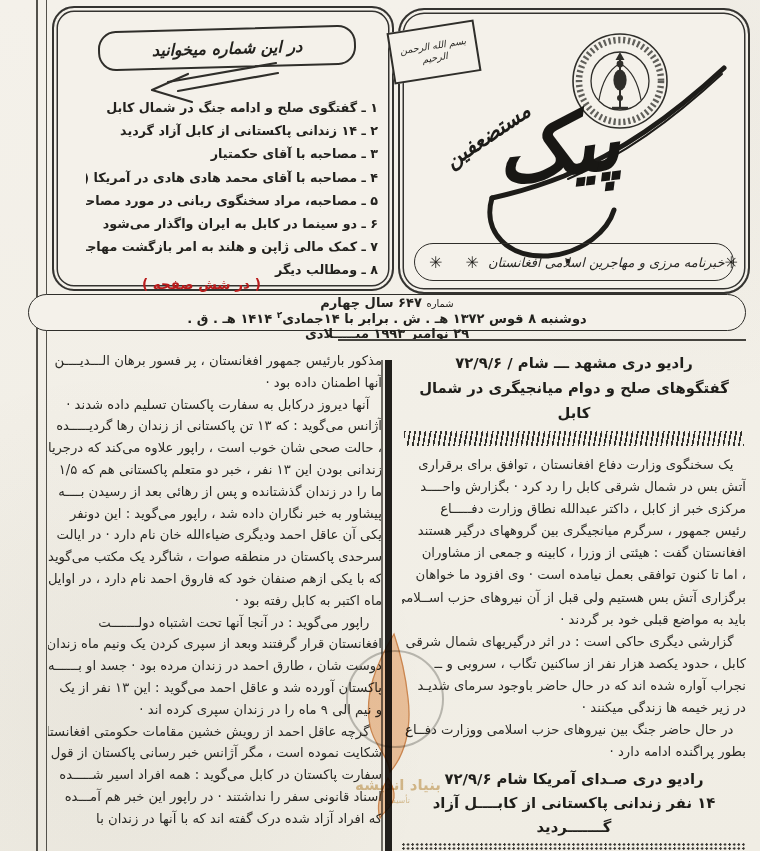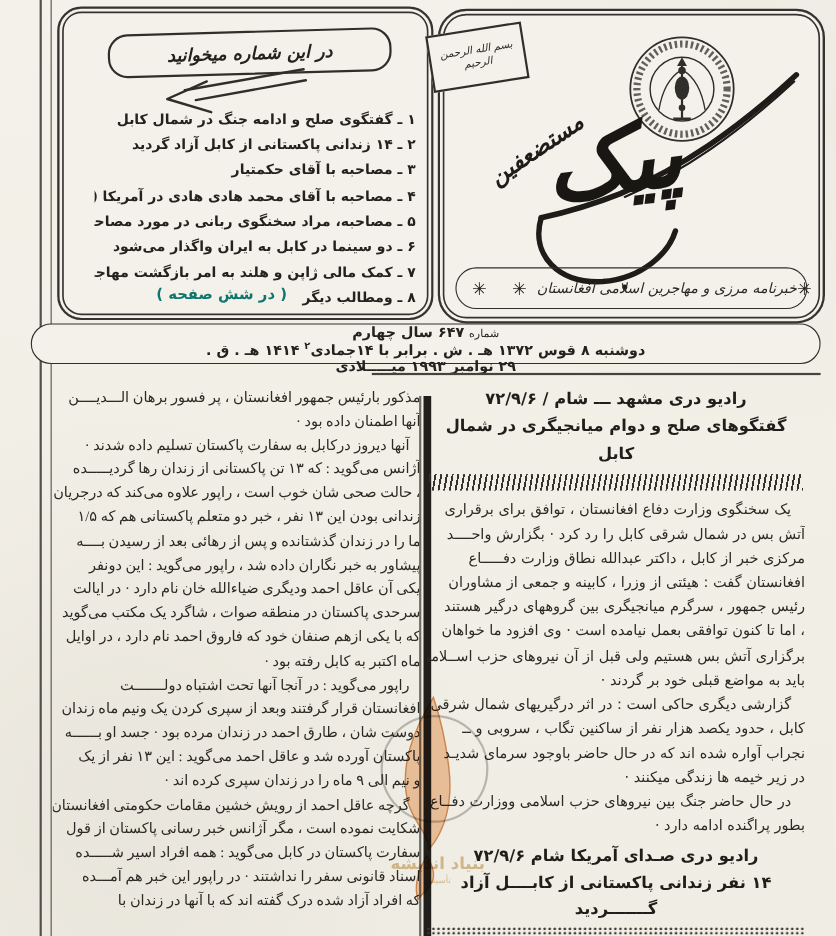--- a/index.html
+++ b/index.html
@@ -22,21 +22,21 @@
   .toc-box{left:52px;top:6px;width:338px;height:281px;border-radius:22px;}
   .toc-banner{position:absolute;left:44px;top:20px;width:254px;height:36px;
     border:2px solid #2f2e2a;border-radius:18px;transform:rotate(-1.6deg);
     display:flex;align-items:center;justify-content:center;
     font-family:"DejaVu Serif",serif;font-style:italic;font-weight:bold;font-size:16px;color:#23221e;}
   .toc-arrow{position:absolute;left:70px;top:52px;width:160px;height:46px;}
   .toc-arrow path{stroke:#2f2e2a;stroke-width:2.2;fill:none;stroke-linecap:round;stroke-linejoin:round;}
   .toc-items{position:absolute;right:14px;left:10px;top:88px;bottom:8px;overflow:hidden;
     direction:rtl;font-weight:bold;font-size:12.7px;line-height:23.2px;color:#23221e;margin-left:22px;}
   .toc-items .tline{white-space:nowrap;text-align:right;}
-  .toc-footer{position:absolute;left:88px;top:252px;font-weight:bold;font-size:13.5px;color:#0f766e;}
+  .toc-footer{position:absolute;left:88px;top:268px;font-weight:bold;font-size:13.5px;color:#b91c1c;}
   
   .mast-box{left:398px;top:8px;width:348px;height:282px;border-radius:26px;}
   .bismillah{position:absolute;left:-10px;top:16px;width:80px;height:44px;
     background:#f4f1ea;border:2px solid #2f2e2a;transform:rotate(-9deg);
     display:flex;align-items:center;justify-content:center;text-align:center;padding:2px;
     font-family:"DejaVu Serif",serif;font-style:italic;font-size:9.5px;line-height:1.25;color:#2a2925;}
   .emblem{position:absolute;left:168px;top:12px;width:104px;height:118px;}
   .swash{position:absolute;left:12px;top:20px;width:328px;height:235px;}
   .swash path{stroke:#1d1c19;fill:none;stroke-linecap:round;}
   .cal-sec{position:absolute;left:54px;top:138px;transform:rotate(-34deg);transform-origin:left bottom;
@@ -54,25 +54,25 @@
   .dateline{position:absolute;left:28px;top:294px;width:718px;height:37px;background:#f4f1ea;
     border:1.8px solid #2f2e2a;border-radius:999px;display:flex;align-items:center;
     justify-content:space-between;padding:0 20px;direction:ltr;box-sizing:border-box;
     font-weight:bold;font-size:13px;color:#23221e;flex-direction:column;}
   .dateline span{direction:rtl;white-space:nowrap;}
   .dl-small{font-size:10px;font-weight:normal;}
   .dl-date sup{font-size:9px;}
   .subrule{position:absolute;left:338px;top:339px;width:408px;height:2px;background:#45433e;}
   
   .col-left{position:absolute;left:48px;top:350px;width:334px;bottom:0;overflow:hidden;
-    direction:rtl;font-size:13.2px;line-height:21.8px;color:#2b2a25;font-family:Liberation Serif, serif;}
+    direction:rtl;font-size:13.2px;line-height:21.8px;color:#2b2a25;}
   .col-left .tline,.body .tline{white-space:nowrap;text-align:right;}
   .col-divider{position:absolute;left:385px;top:360px;bottom:0;width:7px;background:#211f1c;}
   .col-divider-thin{position:absolute;left:381px;top:360px;bottom:0;width:1.5px;background:#6e6b64;}
-  .col-right{position:absolute;left:388px;top:350px;width:344px;bottom:0;overflow:hidden;direction:rtl;}
+  .col-right{position:absolute;left:402px;top:350px;width:344px;bottom:0;overflow:hidden;direction:rtl;}
   .headline{text-align:center;font-weight:bold;font-size:14.8px;line-height:25px;color:#1f1e1a;}
   .headline.h2{margin-top:4px;line-height:24px;}
   .hatch{height:15px;margin:6px 2px 8px;
     background:repeating-linear-gradient(100deg,#33322d 0 1.7px,transparent 1.7px 5.1px);}
   .dots{height:8px;margin:4px 0 6px;
     background-image:radial-gradient(circle at 1.5px 1.5px,#3b3934 1.05px,transparent 1.35px);
     background-size:4.6px 4px;}
   .body{font-size:13.2px;line-height:22.1px;color:#2b2a25;overflow:hidden;}
   
   .wm{position:absolute;inset:0;pointer-events:none;}
@@ -183,22 +183,22 @@
   <div class="col-right">
     <div class="headline">
       <div>رادیو دری مشهد ـــ شام / ۷۲/۹/۶</div>
       <div>گفتگوهای صلح و دوام میانجیگری در شمال کابل</div>
     </div>
     <div class="hatch"></div>
     <div class="body">
         <div class="tline">&nbsp;&nbsp;&nbsp;یک سخنگوی وزارت دفاع افغانستان ، توافق برای برقراری</div>
         <div class="tline">آتش بس در شمال شرقی کابل را رد کرد · بگزارش واحــــد</div>
         <div class="tline">مرکزی خبر از کابل ، داکتر عبدالله نطاق وزارت دفـــــاع</div>
+        <div class="tline">رئیس جمهور ، سرگرم میانجیگری بین گروههای درگیر هستند</div>
         <div class="tline">افغانستان گفت : هیئتی از وزرا ، کابینه و جمعی از مشاوران</div>
-        <div class="tline">رئیس جمهور ، سرگرم میانجیگری بین گروههای درگیر هستند</div>
         <div class="tline">، اما تا کنون توافقی بعمل نیامده است · وی افزود ما خواهان</div>
         <div class="tline">برگزاری آتش بس هستیم ولی قبل از آن نیروهای حزب اســلامی</div>
         <div class="tline">باید به مواضع قبلی خود بر گردند ·</div>
         <div class="tline">&nbsp;&nbsp;&nbsp;گزارشی دیگری حاکی است : در اثر درگیریهای شمال شرقی</div>
         <div class="tline">کابل ، حدود یکصد هزار نفر از ساکنین تگاب ، سروبی و ــ</div>
         <div class="tline">نجراب آواره شده اند که در حال حاضر باوجود سرمای شدیـد</div>
         <div class="tline">در زیر خیمه ها زندگی میکنند ·</div>
         <div class="tline">&nbsp;&nbsp;&nbsp;در حال حاضر جنگ بین نیروهای حزب اسلامی ووزارت دفــاع</div>
         <div class="tline">بطور پراگنده ادامه دارد ·</div>
       </div>

